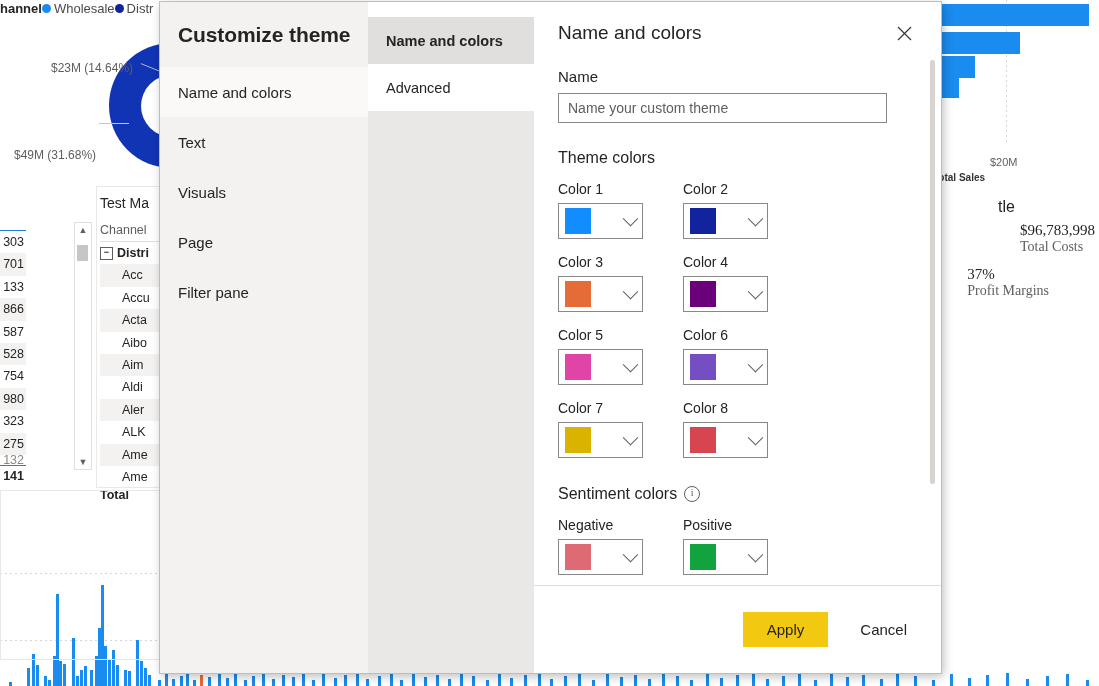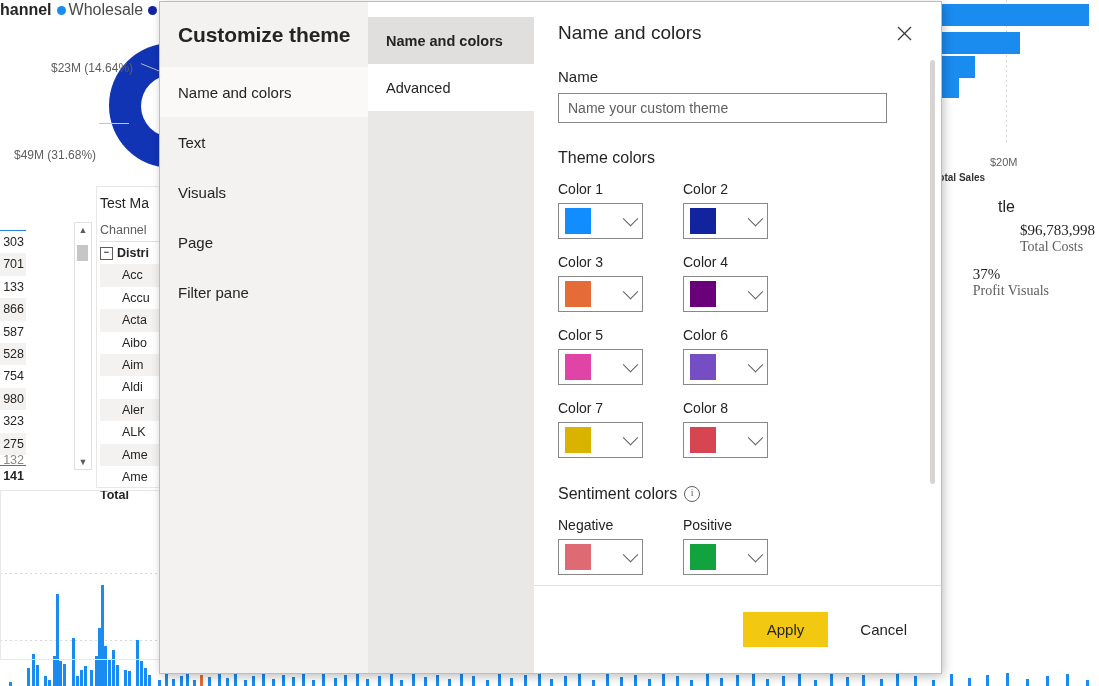--- a/index.html
+++ b/index.html
@@ -7,22 +7,22 @@
     width:1099px;height:686px;overflow:hidden;position:relative;
     background:#ffffff;
     font-family:"Liberation Sans","DejaVu Sans",sans-serif;
     color:#252423;
   }
 
   
   #bg{position:absolute;inset:0;background:#ffffff;}
 
   
-  .legend-row{position:absolute;top:1px;left:0;display:flex;align-items:center;gap:5px;
-    font-size:16px;white-space:nowrap;}
+  .legend-row{position:absolute;top:1px;left:0;display:flex;align-items:center;
+    font-size:13px;white-space:nowrap;}
   .legend-row .lg-title{font-weight:bold;color:#252423;}
   .legend-item{display:flex;align-items:center;gap:3px;color:#4a4a4a;}
   .dot{width:9px;height:9px;border-radius:50%;display:inline-block;}
 
   .donut-wrap{position:absolute;top:28px;left:4px;width:200px;height:160px;}
   .donut{position:absolute;left:105px;top:15px;width:125px;height:125px;border-radius:50%;
     background:conic-gradient(from 0deg,#F2932E 0deg 52deg,#1134B4 52deg 230deg,#1134B4 230deg 360deg);
   }
   .donut::after{content:"";position:absolute;left:50%;top:50%;transform:translate(-50%,-50%);
     width:62px;height:62px;border-radius:50%;background:#fff;}
@@ -220,21 +220,21 @@
     <div class="raxis" style="left:4px;top:172px;">Total Sales</div>
   </div>
 
   <div class="kpi-title">tle</div>
   <div class="kpi" style="top:222px;right:4px;">
     <div class="big">$96,783,998</div>
     <div class="sub">Total Costs</div>
   </div>
   <div class="kpi" style="top:266px;right:50px;">
     <div class="big">37%</div>
-    <div class="sub">Profit Visuals</div>
+    <div class="sub">Profit Margins</div>
   </div>
 
   <div class="hist">
     <div class="hgrid" style="bottom:112px;"></div>
     <div class="hgrid" style="bottom:45px;"></div>
     <div class="hbar" style="left:9px;height:4px;"></div>
     <div class="hbar" style="left:27px;height:18px;"></div>
     <div class="hbar" style="left:32px;height:32px;"></div>
     <div class="hbar" style="left:36px;height:21px;"></div>
     <div class="hbar" style="left:44px;height:10px;"></div>

